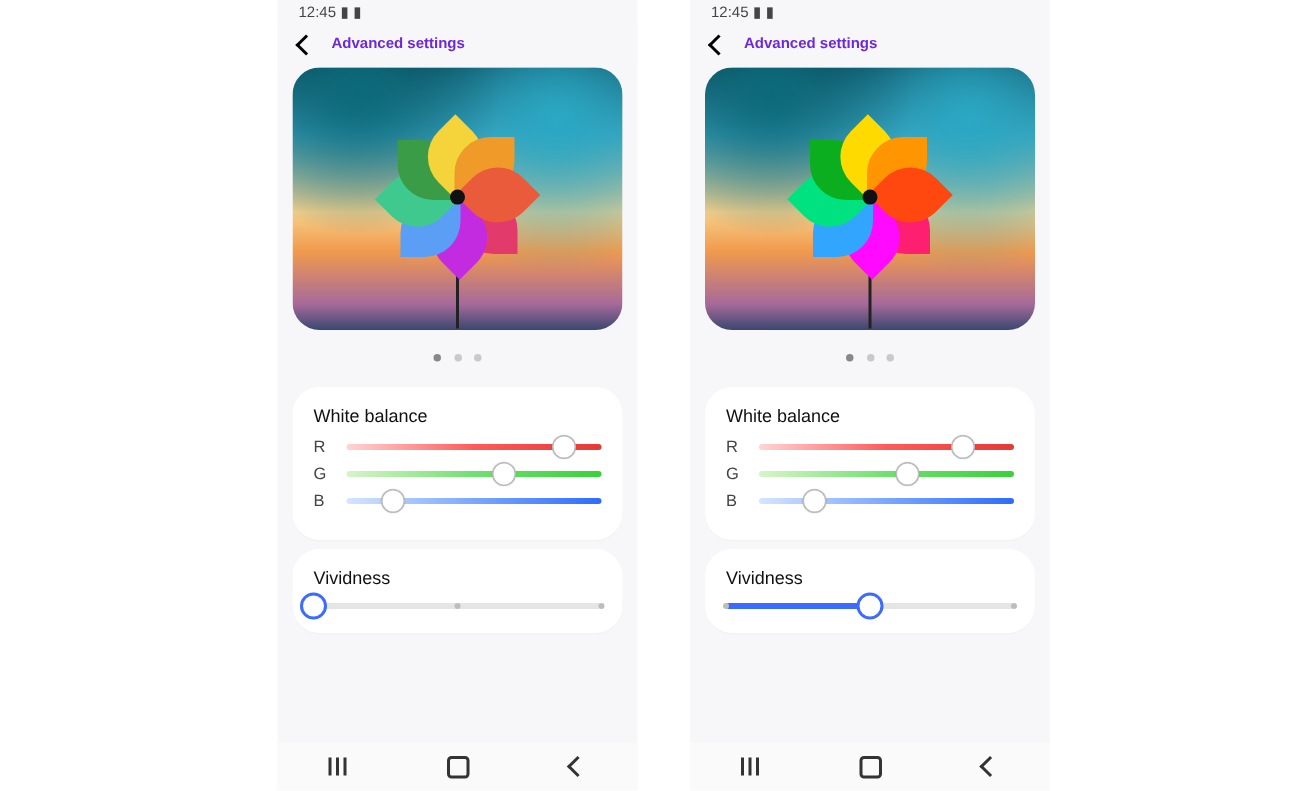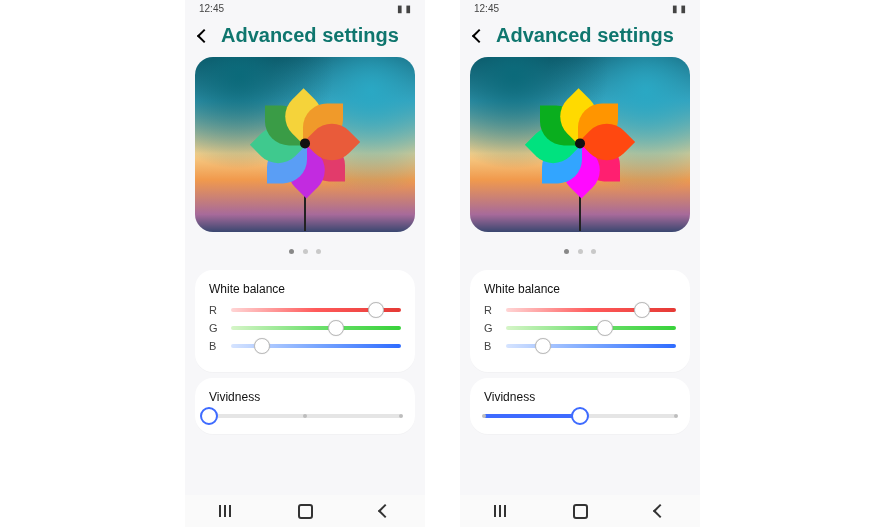--- a/index.html
+++ b/index.html
@@ -1,24 +1,24 @@
 <!DOCTYPE html>
 <html><head>
 <meta charset="utf-8">
 <style>
   html,body{margin:0;padding:0;font-family:-apple-system,Helvetica,Arial,sans-serif;background:#fff;}
   .stage{position:relative;width:875px;height:527px;overflow:hidden;}
   .phone{position:absolute;top:0;width:240px;height:527px;background:#f7f7f9;}
   .phone.left{left:185px;}
   .phone.right{left:460px;}
-  .status{height:16px;padding:0 14px;display:flex;justify-content:space-between;align-items:center;font-size:10px;color:#444;}
+  .status{height:16px;padding:0 14px;display:flex;justify-content:flex-start;align-items:center;font-size:10px;color:#444;}
   .status .icons span{margin-left:3px;}
   .header{display:flex;align-items:center;padding:8px 14px 10px;background:#f7f7f9;}
   .chev{width:8px;height:8px;border-left:2px solid #000;border-bottom:2px solid #000;transform:rotate(45deg);margin-right:12px;}
-  .title{font-size:20px;font-weight:700;color:#0f766e;}
+  .title{font-size:10px;font-weight:700;color:#6d28d9;}
   .preview-wrap{padding:0 10px;}
   .preview{position:relative;height:175px;border-radius:18px;overflow:hidden;
     background:
       radial-gradient(circle at 20% 10%, #0b6a7a 0%, transparent 40%),
       radial-gradient(circle at 80% 20%, #2aa8c4 0%, transparent 45%),
       linear-gradient(to bottom,#0e4a5a 0%, #3fa0bb 25%, #f6d08a 55%, #f19a4d 70%, #a76a9a 90%, #3a4770 100%);
   }
   
   .pin{position:absolute;left:50%;top:50%;transform:translate(-50%,-52%);width:80px;height:80px;}
   .stick{position:absolute;left:50%;top:48%;width:2px;height:90px;background:#222;transform:translateX(-50%);}

